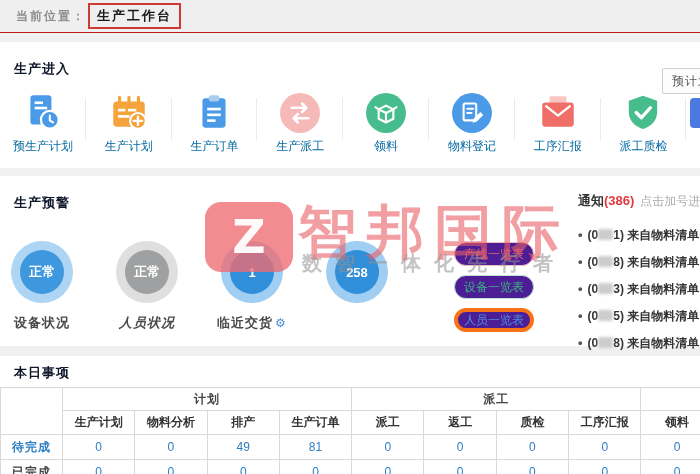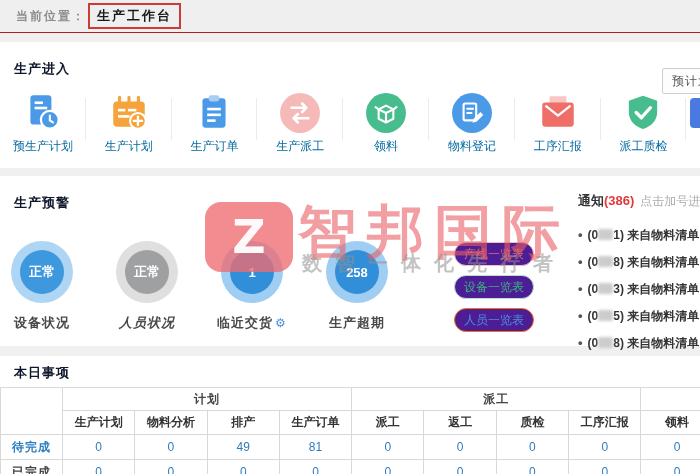--- a/index.html
+++ b/index.html
@@ -43,21 +43,21 @@
   .g-deep { background:#9fcef2; } .g-deep .gauge-inner { background:#318ed9; }
   .gauge-label { position:absolute; top:138px; width:120px; text-align:center; font-size:13px;
                  font-weight:bold; color:#4a4a4a; letter-spacing:1px; }
   .gear { color:#4a90d9; font-size:12px; font-weight:normal; margin-left:2px; }
 
   
   .pill-btn { position:absolute; left:454px; width:80px; height:24px; border-radius:13px; background:#4c1d95;
               font-size:12px; display:flex; align-items:center; justify-content:center; cursor:pointer; }
   .pill-red   { top:66px;  color:#e06a70; border:1px solid #f0bfc2; }
   .pill-green { top:99px;  color:#3cb380; border:1px solid #b8e3d0; }
-  .pill-blue  { top:132px; color:#4a90d9; border:1px solid #f97316; }
+  .pill-blue  { top:132px; color:#4a90d9; border:4px solid #f97316; }
 
   
   .notice { position:absolute; left:578px; top:16px; width:130px; }
   .notice-head { white-space:nowrap; font-size:13px; }
   .notice-title { font-weight:bold; color:#333; }
   .notice-count { font-weight:bold; color:#e4393c; }
   .notice-hint { font-size:12px; color:#ababab; margin-left:6px; }
   .notice-list { margin-top:11px; }
   .notice-item { white-space:nowrap; font-size:12px; color:#333; font-weight:bold; height:27px; line-height:27px; cursor:pointer; }
   .bullet { color:#555; margin-right:5px; font-size:13px; }
@@ -204,23 +204,20 @@
     </div>
 
     <div class="gauge-label" style="left:-18px;">
       <span>设备状况</span>
     </div>
     <div class="gauge-label" style="left:87px;font-style:italic;">
       <span>人员状况</span>
     </div>
     <div class="gauge-label" style="left:192px;">
       <span>临近交货</span><span class="gear">⚙</span>
-    </div>
-    <div class="gauge-label" style="left:297px;">
-      <span>生产超期</span>
     </div>
 
     <div class="pill-btn pill-red">产线一览表</div>
     <div class="pill-btn pill-green">设备一览表</div>
     <div class="pill-btn pill-blue">人员一览表</div>
 
     <div class="notice">
       <div class="notice-head">
         <span class="notice-title">通知</span><span class="notice-count">(386)</span><span class="notice-hint">点击加号进行通知</span>
       </div>

